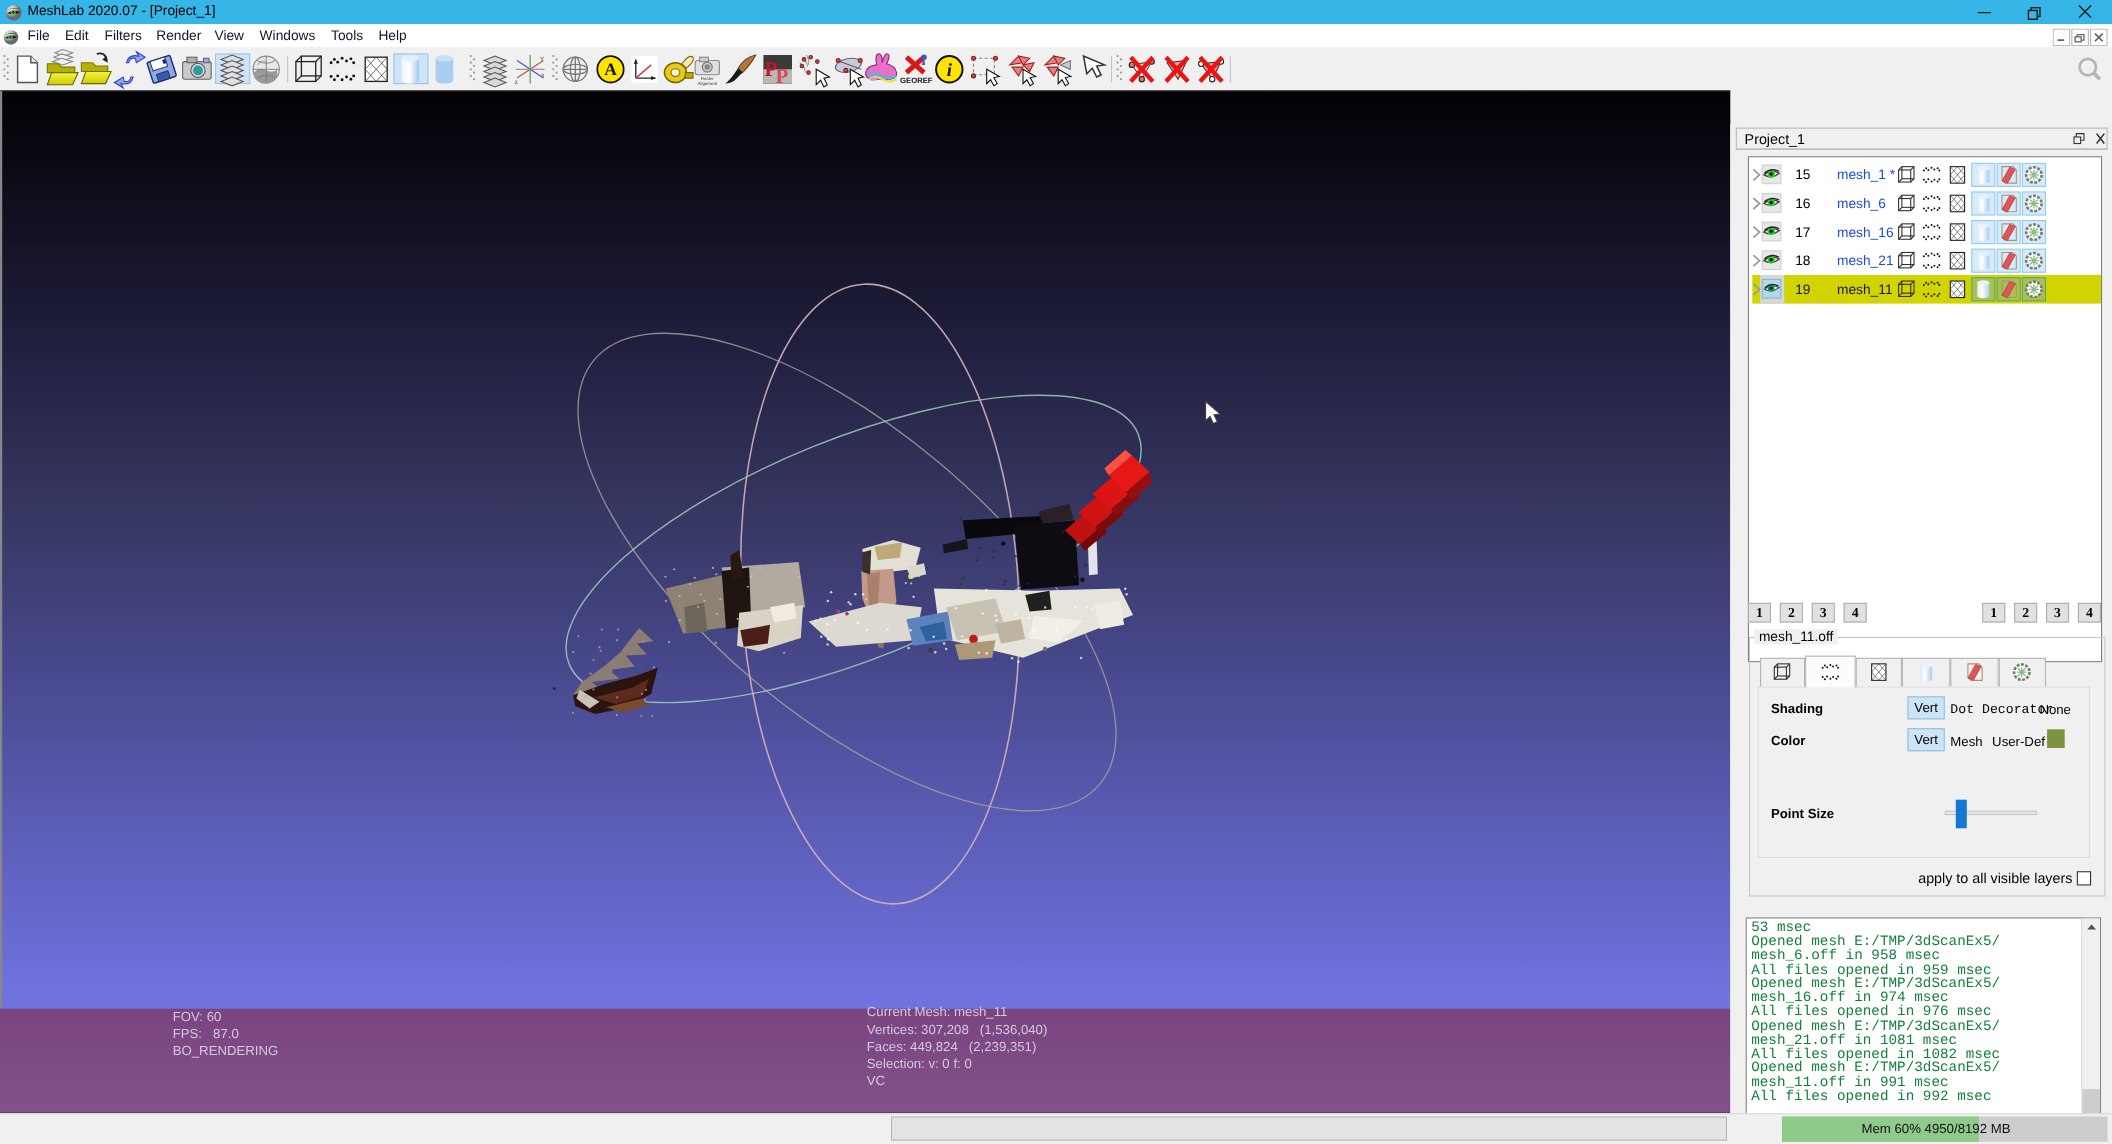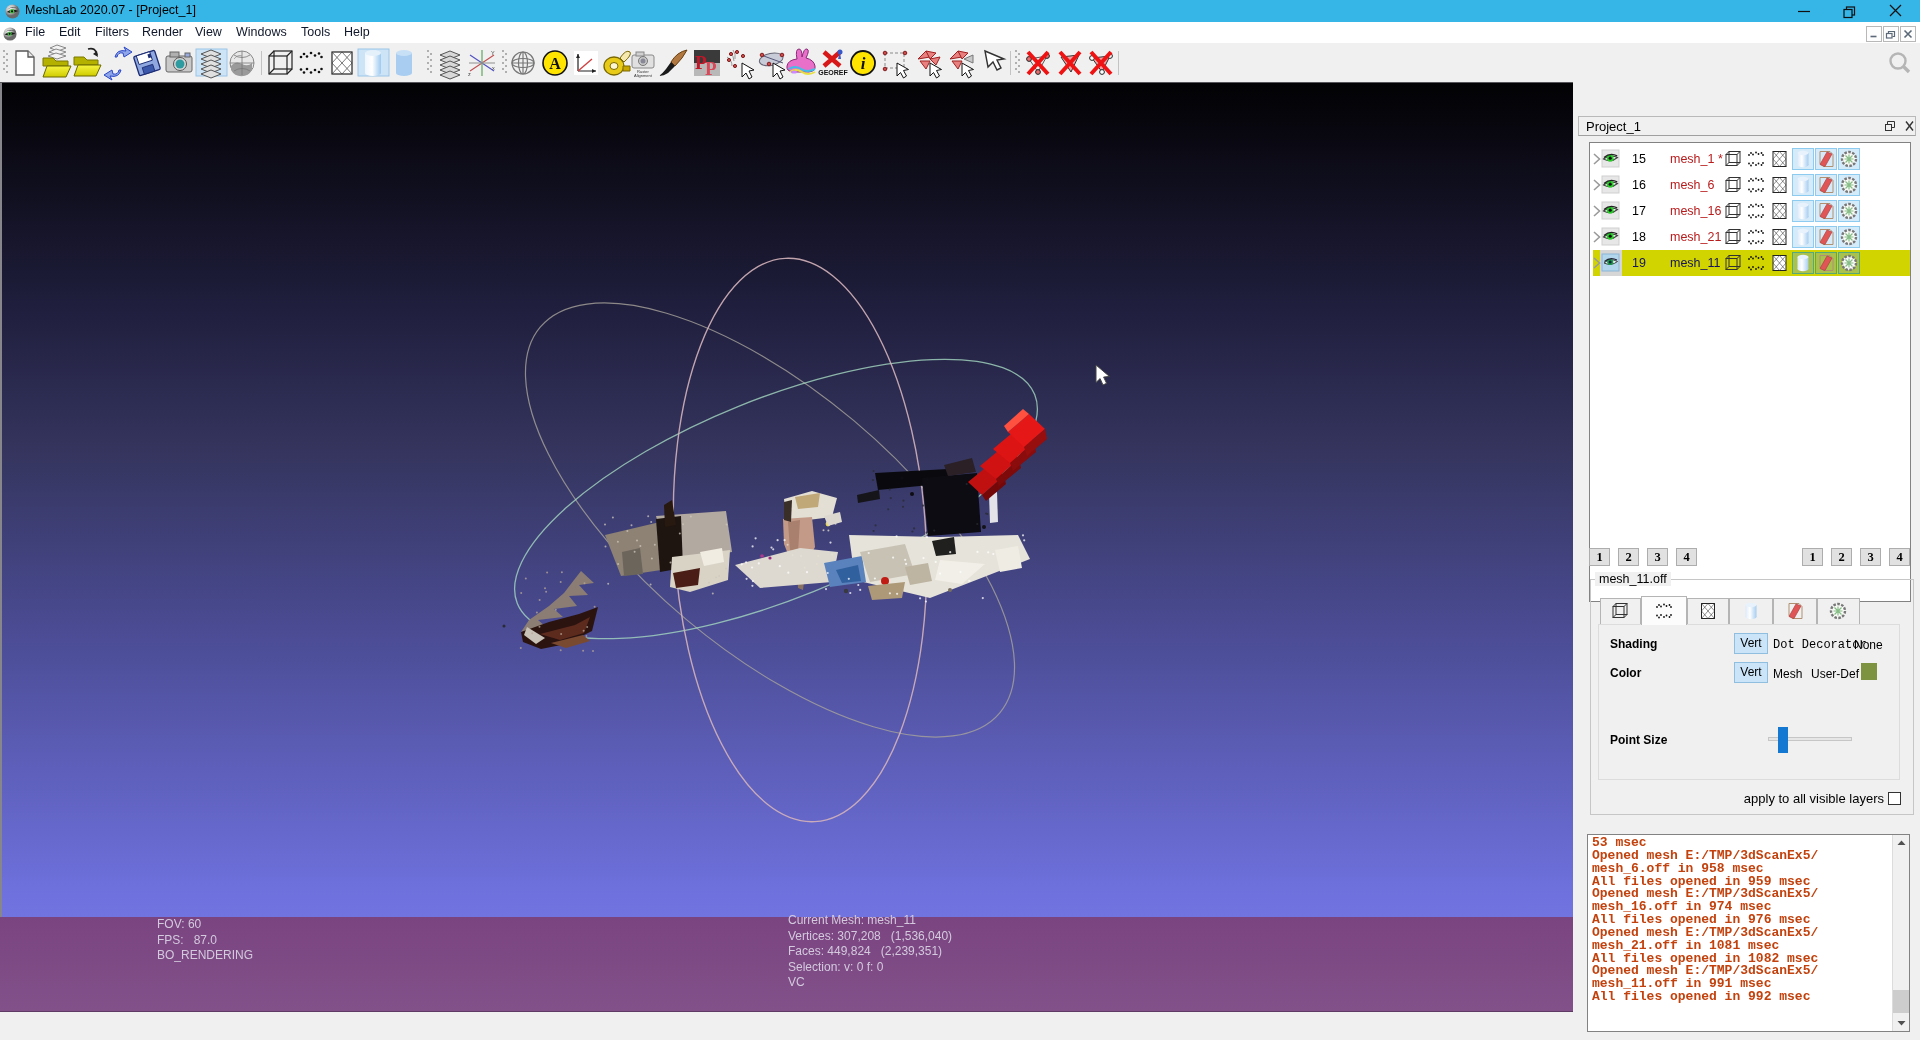--- a/index.html
+++ b/index.html
@@ -11,21 +11,21 @@
   .menuitem { position:absolute; top:0; height:21px; line-height:21px; font-size:12.5px; color:#0f172a; }
   #toolbar { left:0; top:43px; width:1920px; height:39px; background:#f0f0f0; }
   #viewport { left:0; top:82px; width:1573px; height:930px; background:linear-gradient(to bottom,#020103 0%,#212040 25.5%,#35355f 40%,#494a90 57.8%,#6f71de 87.5%,#7a7ce6 100%); }
   #hudband { left:0; top:835px; width:1573px; height:95px; border-bottom:1px solid #5e3a64; box-sizing:border-box; background:linear-gradient(to bottom,#7a4480,#82518a); }
   .hud { position:absolute; color:#d3cade; font-size:12px; line-height:15.5px; white-space:pre; }
   #rpanel { left:1573px; top:82px; width:347px; height:930px; background:#f0f0f0;margin-top:31px; }
   #statusbar { left:0; top:1012px; width:1920px; height:28px; background:#f0f0f0; border-top:1px solid #d8d8d8; }
   .row { position:absolute; left:0; width:320px; height:26px; }
   .row > svg { position:absolute; left:0; top:0; }
   .rnum { position:absolute; left:42px; top:6px; font-size:12.5px; color:#000; }
-  .rname { position:absolute; left:80px; top:6px; font-size:12.5px; color:#b91c1c; }
+  .rname { position:absolute; left:80px; top:6px; font-size:12.5px; color:#1d4ed8; }
   .btn14 { position:absolute; top:435px; width:21px; height:18px; background:#e1e1e1; border:1px solid #adadad; font:bold 12.5px "Liberation Serif",serif; text-align:center; line-height:16px; }
   .tab { position:absolute; top:485px; height:26px; background:#f0f0f0; border:1px solid #b4b4b4; border-bottom:none; }
   .tab.sel { top:483px; height:29px; background:#fcfcfc; z-index:2; }
   .lbl { font-size:12px; font-weight:bold; }
   .txt { font-size:12px; }
   .vertbtn { position:absolute; width:34px; height:21px; background:#cbe4f8; border:1px solid #90bede; font-size:12px; text-align:center; line-height:19px; }
 </style>
 </head>
 <body>
 <div id="stage">
@@ -803,21 +803,21 @@
     <div class="abs txt" style="left:200px;top:554px;">Mesh</div>
     <div class="abs txt" style="left:238px;top:554px;">User-Def</div>
     <div class="abs" style="left:288px;top:550px;width:16px;height:17px;background:#7e9340;"></div>
     <div class="abs lbl" style="left:37px;top:620px;">Point Size</div>
     <div class="abs" style="left:195px;top:624px;width:84px;height:4px;background:#e6e6e6;border:1px solid #c6c6c6;"></div>
     <div class="abs" style="left:205px;top:614px;width:10px;height:26px;background:#1278d2;"></div>
     <div class="abs" style="right:36px;top:678px;font-size:13px;">apply to all visible layers</div>
     <div class="abs" style="left:315px;top:679px;width:13px;height:13px;background:#fff;border:1px solid #333;"></div>
 
     <div class="abs" style="left:14px;top:721px;width:323px;height:198px;background:#fff;border:1px solid #828282;">
-      <div class="abs" style="left:4px;top:2px;font-family:'Liberation Mono',monospace;font-size:13px;line-height:12.85px;color:#c2410c;white-space:pre;font-weight:bold;">53 msec
+      <div class="abs" style="left:4px;top:2px;font-family:'Liberation Mono',monospace;font-size:13px;line-height:12.85px;color:#15803d;white-space:pre;">53 msec
 Opened mesh E:/TMP/3dScanEx5/
 mesh_6.off in 958 msec
 All files opened in 959 msec
 Opened mesh E:/TMP/3dScanEx5/
 mesh_16.off in 974 msec
 All files opened in 976 msec
 Opened mesh E:/TMP/3dScanEx5/
 mesh_21.off in 1081 msec
 All files opened in 1082 msec
 Opened mesh E:/TMP/3dScanEx5/
@@ -825,13 +825,20 @@
 All files opened in 992 msec</div>
       <div class="abs" style="right:0;top:0;width:17px;height:196px;background:#f0f0f0;border-left:1px solid #dcdcdc;">
         <svg class="abs" style="left:0;top:0;" width="17" height="196" viewBox="0 0 17 196">
           <path d="M4.5 10 l4 -4.5 l4 4.5 Z" fill="#505050"></path>
           <path d="M4.5 186 l4 4.5 l4 -4.5 Z" fill="#505050"></path>
           <rect x="0" y="155" width="16" height="23" fill="#cdcdcd"></rect>
         </svg>
       </div>
     </div>
   </div>
+  <div id="statusbar" class="abs">
+    <div class="abs" style="left:810px;top:2px;width:760px;height:22px;background:#e4e4e4;border:1px solid #b6b6b6;"></div>
+    <div class="abs" style="left:1620px;top:2px;width:296px;height:23px;background:#cdcdcd;">
+      <div class="abs" style="left:0;top:0;width:179px;height:23px;background:#8ecb8b;"></div>
+      <div class="abs" style="left:0;top:4px;width:280px;text-align:center;font-size:12px;color:#111;">Mem 60% 4950/8192 MB</div>
+    </div>
+  </div>
 </div>
 
 </body></html>

